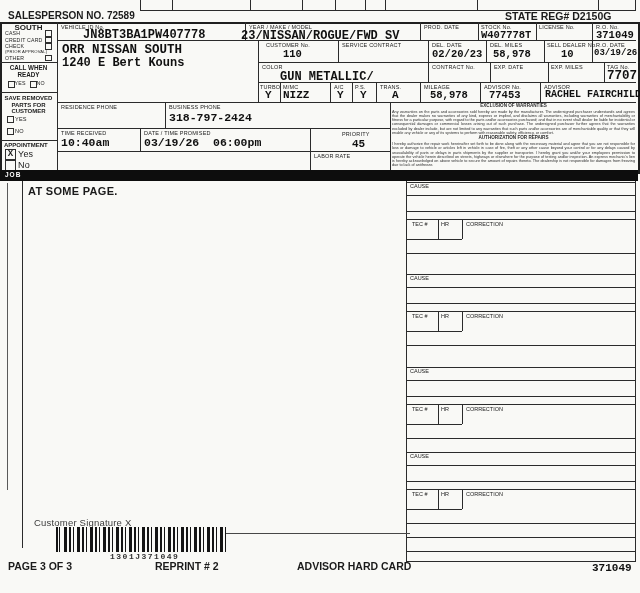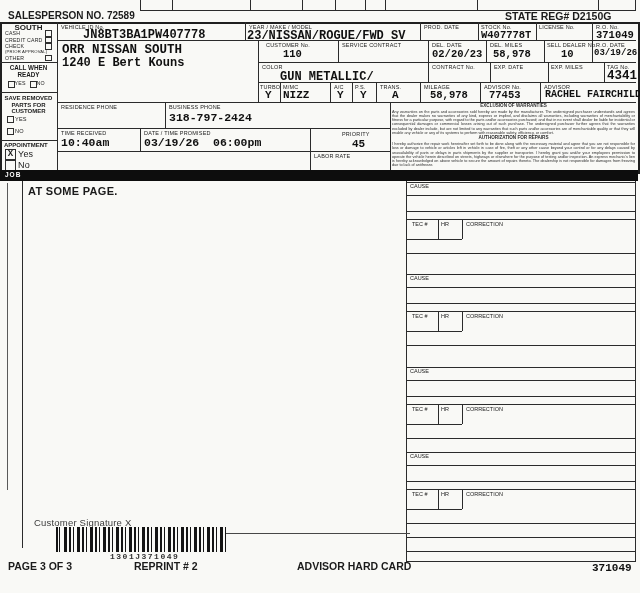--- a/index.html
+++ b/index.html
@@ -84,21 +84,21 @@
   <div class="hl" style="left:57px;top:40px;width:579px;"></div>
   <div class="vl" style="left:245px;top:22px;height:18px;"></div>
   <div class="vl" style="left:420px;top:22px;height:18px;"></div>
   <div class="vl" style="left:478px;top:22px;height:18px;"></div>
   <div class="vl" style="left:536px;top:22px;height:18px;"></div>
   <div class="vl" style="left:592px;top:22px;height:40px;"></div>
 
   <div class="lbl" style="left:61px;top:25px;">VEHICLE ID No.</div>
   <div class="val" style="left:62px;top:29px;font-size:12px;margin-left:21px;">JN8BT3BA1PW407778</div>
   <div class="lbl" style="left:249px;top:25px;">YEAR / MAKE / MODEL</div>
-  <div class="val" style="left:247px;top:30px;font-size:12px;">23/NISSAN/ROGUE/FWD SV</div>
+  <div class="val" style="left:241px;top:30px;font-size:12px;">23/NISSAN/ROGUE/FWD SV</div>
   <div class="lbl" style="left:424px;top:25px;">PROD. DATE</div>
   <div class="lbl" style="left:481px;top:25px;">STOCK No.</div>
   <div class="val" style="left:481px;top:30px;font-size:10.5px;">W407778T</div>
   <div class="lbl" style="left:539px;top:25px;">LICENSE No.</div>
   <div class="lbl" style="left:596px;top:25px;">R.O. No.</div>
   <div class="val" style="left:596px;top:30px;font-size:10.5px;">371049</div>
 
   <div class="vl" style="left:258px;top:40px;height:62px;"></div>
   <div class="val" style="left:62px;top:44px;font-size:12.5px;">ORR NISSAN SOUTH</div>
   <div class="val" style="left:62px;top:57px;font-size:12px;font-weight:700;">1240 E Bert Kouns</div>
@@ -123,21 +123,21 @@
   <div class="hl" style="left:258px;top:82px;width:378px;"></div>
   <div class="vl" style="left:490px;top:62px;height:20px;"></div>
   <div class="vl" style="left:548px;top:62px;height:20px;"></div>
   <div class="vl" style="left:604px;top:62px;height:20px;"></div>
   <div class="lbl" style="left:262px;top:65px;">COLOR</div>
   <div class="val" style="left:280px;top:71px;font-size:12px;">GUN METALLIC/</div>
   <div class="lbl" style="left:432px;top:65px;">CONTRACT No.</div>
   <div class="lbl" style="left:494px;top:65px;">EXP. DATE</div>
   <div class="lbl" style="left:551px;top:65px;">EXP. MILES</div>
   <div class="lbl" style="left:607px;top:65px;">TAG No.</div>
-  <div class="val" style="left:607px;top:70px;font-size:12.5px;">4341</div>
+  <div class="val" style="left:607px;top:70px;font-size:12.5px;">7707</div>
 
   <div class="hl" style="left:57px;top:102px;width:579px;"></div>
   <div class="vl" style="left:280px;top:82px;height:20px;"></div>
   <div class="vl" style="left:330px;top:82px;height:20px;"></div>
   <div class="vl" style="left:352px;top:82px;height:20px;"></div>
   <div class="vl" style="left:376px;top:82px;height:20px;"></div>
   <div class="vl" style="left:420px;top:82px;height:20px;"></div>
   <div class="vl" style="left:480px;top:82px;height:20px;"></div>
   <div class="vl" style="left:540px;top:82px;height:20px;"></div>
   <div class="lbl" style="left:260px;top:85px;">TURBO</div>
@@ -257,17 +257,17 @@
   <div class="hl" style="left:406px;top:537px;width:229px;"></div>
   <div class="hl" style="left:406px;top:551px;width:229px;"></div>
   <div class="hl" style="left:406px;top:561px;width:229px;"></div>
 
   <div class="lbl" style="left:34px;top:518px;font-size:9.5px;color:#3c3c3c;">Customer Signature  X</div>
   <div class="hl" style="left:100px;top:533px;width:310px;background:#474747;"></div>
   <div class="barcode"></div>
   <div class="val" style="left:110px;top:553px;font-size:8px;font-weight:600;letter-spacing:1.5px;color:#333;">1301J371049</div>
 
   <div class="hdr" style="left:8px;top:561px;font-size:10.5px;">PAGE 3 OF 3</div>
-  <div class="hdr" style="left:113px;top:561px;font-size:10.5px;padding-left:21px;">REPRINT #  2</div>
+  <div class="hdr" style="left:134px;top:561px;font-size:10.5px;padding-left:21px;">REPRINT #  2</div>
   <div class="hdr" style="left:297px;top:561px;font-size:10.5px;">ADVISOR HARD CARD</div>
   <div class="val" style="left:592px;top:563px;font-size:11px;">371049</div>
 
 </div>
 
 </body></html>

